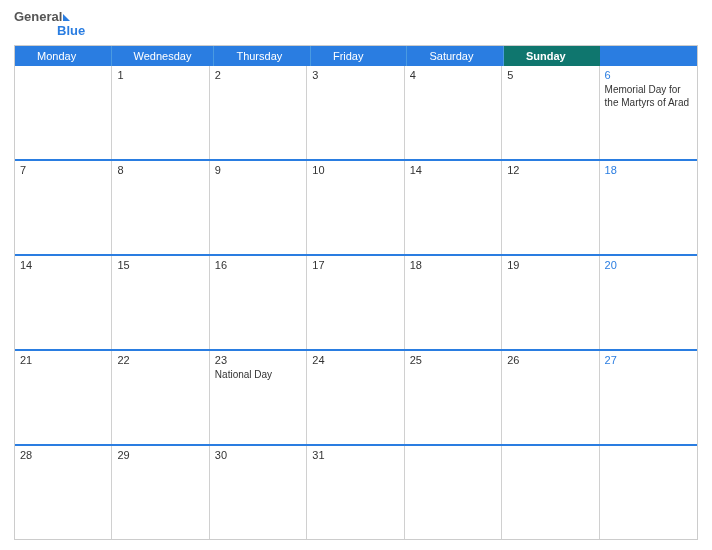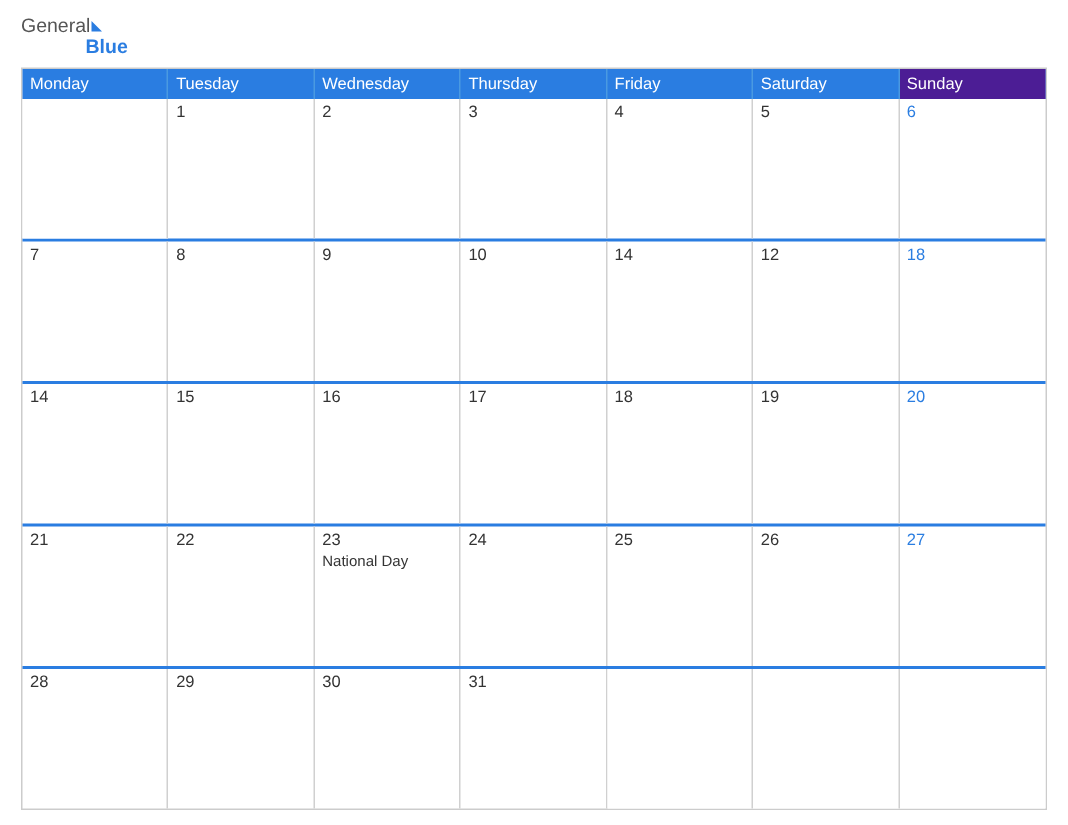--- a/index.html
+++ b/index.html
@@ -27,21 +27,21 @@
     .logo {
       display: flex;
       align-items: center;
       font-size: 13px;
       font-weight: bold;
       color: #333;
     }
     .logo-general {
       color: #555;
       font-size: 13px;
-      font-weight: normal;
+      font-weight: bold;
     }
     .logo-blue {
       color: #2a7de1;
       font-size: 13px;
       font-weight: bold;
       margin-left: 43px;
     }
     .logo-triangle {
       width: 0;
       height: 0;
@@ -72,21 +72,21 @@
       border: 1px solid #ccc;
     }
     .day-headers {
       display: grid;
       grid-template-columns: repeat(7, 1fr);
       background: #2a7de1;
     }
     .day-header {
       color: #fff;
       font-size: 11px;
-      padding: 4px 5px;
+      padding: 4px 22px;
       font-weight: normal;
       border-right: 1px solid #4a9ae1;
     }
     .day-header:last-child {
       border-right: none;
     }
     .weeks {
       flex: 1;
       display: flex;
       flex-direction: column;
@@ -123,21 +123,22 @@
       color: #333;
       line-height: 1.3;
     }
     .empty {
       background: #fff;
     }
     .day-cell.sunday .day-number {
       color: #2a7de1;
     }
     .day-header.sunday {
-      background: #4c1d95;
+      background: #0f766e;
+      font-weight: bold;
     }
   </style>
 </head>
 <body>
 
 <div class="page">
   <div class="header">
     <div class="logo">
     <div style="display:flex;flex-direction:column;line-height:1.1;">
       <div style="display:flex;align-items:center;">
@@ -147,21 +148,20 @@
       <span class="logo-blue">Blue</span>
     </div>
   </div>
     <div class="title"></div>
     <div class="country"></div>
   </div>
 
   <div class="calendar">
     <div class="day-headers">
     <div class="day-header">Monday</div>
-        <div class="day-header">Tuesday</div>
         <div class="day-header">Wednesday</div>
         <div class="day-header">Thursday</div>
         <div class="day-header">Friday</div>
         <div class="day-header">Saturday</div>
         <div class="day-header sunday">Sunday</div>
       </div>
     <div class="weeks">
     <div class="week-row">
           <div class="day-cell empty"></div>
           <div class="day-cell">
@@ -172,21 +172,21 @@
           </div>
           <div class="day-cell">
             <span class="day-number">3</span>
           </div>
           <div class="day-cell">
             <span class="day-number">4</span>
           </div>
           <div class="day-cell">
             <span class="day-number">5</span>
           </div>
-          <div class="day-cell sunday"><span class="day-number">6</span></div>
+          <div class="day-cell sunday"><span class="day-number">6</span><span class="event-text">Memorial Day for the Martyrs of Arad</span></div>
         </div>
         <div class="week-row">
           <div class="day-cell">
             <span class="day-number">7</span>
           </div>
           <div class="day-cell">
             <span class="day-number">8</span>
           </div>
           <div class="day-cell">
             <span class="day-number">9</span>

